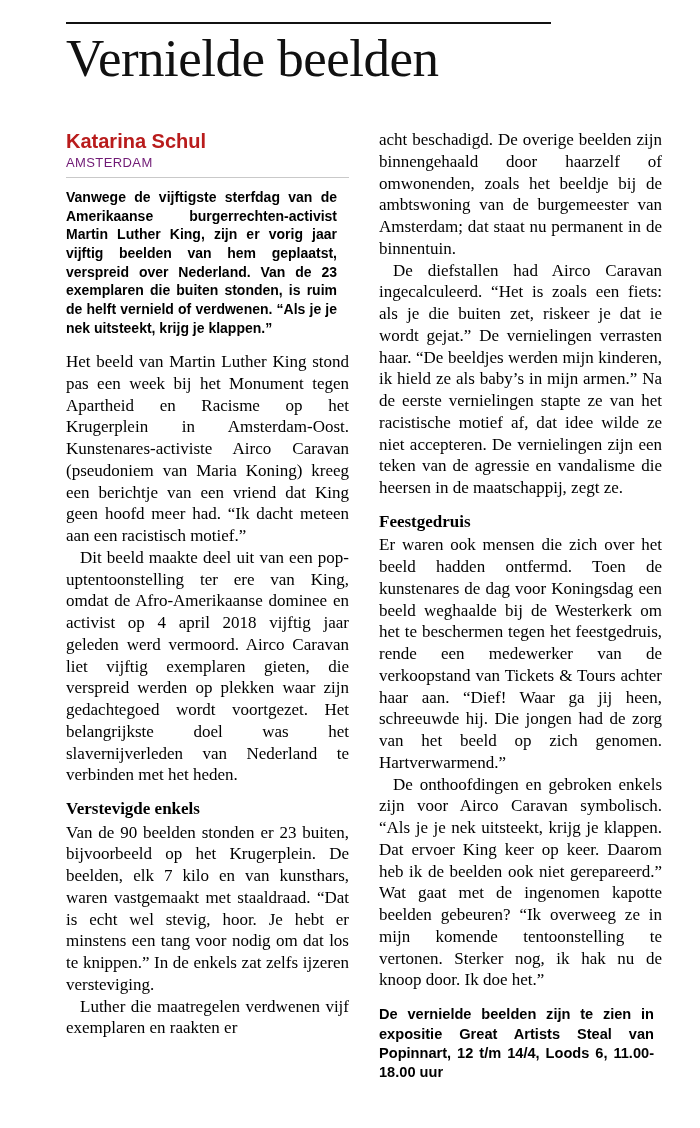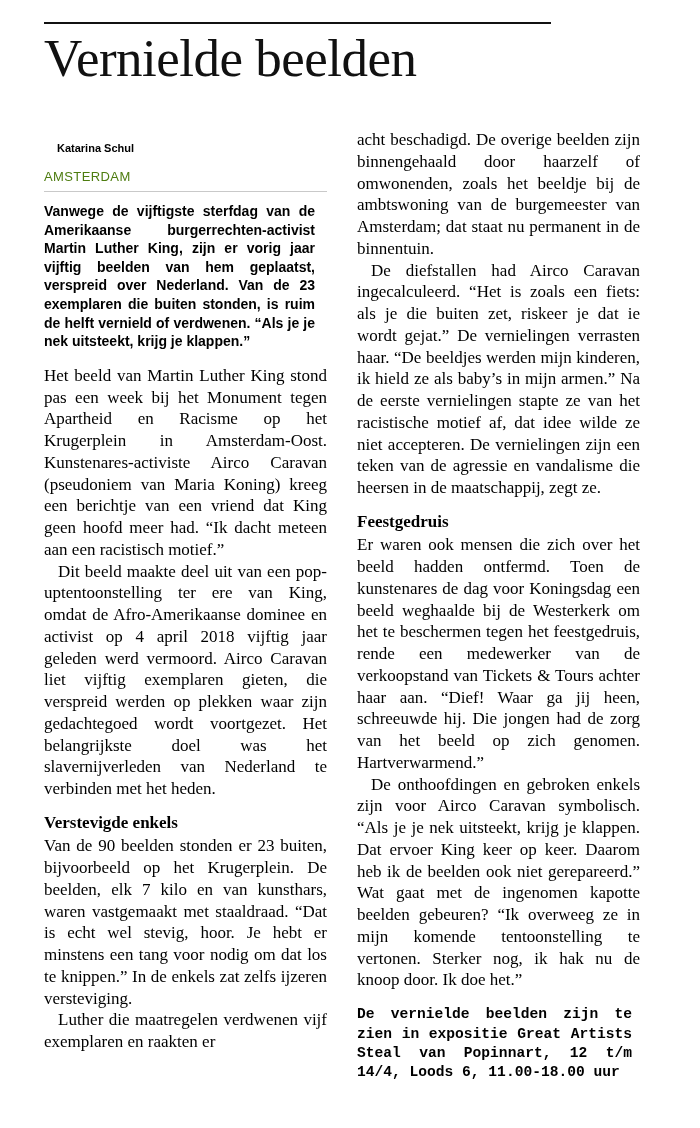--- a/index.html
+++ b/index.html
@@ -13,21 +13,21 @@
     font-family: "Liberation Serif", serif;
     color: #000000;
     position: relative;
     overflow: hidden;
   }
   .page {
     position: relative;
     width: 595px;
     height: 1128px;
     box-sizing: border-box;
-    padding: 22px 44px 0 44px;
+    padding: 22px 44px 0 66px;
   }
   .rule-top {
     border-top: 2px solid #111;
     width: 100%;
     margin-bottom: 6px;
   }
   .headline {
     font-family: "Liberation Serif", serif;
     font-weight: normal;
     font-size: 53px;
@@ -49,29 +49,29 @@
     gap: 30px;
     width: 100%;
   }
   .col {
     width: 283px;
     flex: 0 0 283px;
   }
   .byline-name {
     font-family: "Liberation Sans", sans-serif;
     font-weight: bold;
-    font-size: 11px;
-    color: #000000;
+    font-size: 20px;
+    color: #b91c1c;
     line-height: 1.25;
-    margin: 13px;
+    margin: 0;
   }
   .byline-city {
     font-family: "Liberation Sans", sans-serif;
     font-size: 13px;
-    color: #4d7c0f;
+    color: #701a75;
     letter-spacing: 0.4px;
     margin: 1px 0 0 0;
   }
   .byline-rule {
     border-bottom: 1px solid #c9c9c9;
     margin: 7px 0 10px 0;
   }
   .lead {
     font-family: "Liberation Sans", sans-serif;
     font-weight: bold;
@@ -94,21 +94,21 @@
     text-indent: 14px;
   }
   h2.subhead {
     font-family: Liberation Serif, serif;
     font-weight: bold;
     font-size: 17px;
     margin: 13px 0 2px 0;
     line-height: 1.2;
   }
   .tail {
-    font-family: Liberation Mono, monospace;
+    font-family: Liberation Sans, sans-serif;
     font-weight: bold;
     font-size: 14.6px;
     line-height: 1.33;
     margin: 14px 8px 0 0;
     text-align: justify;
     hyphens: auto;
     -webkit-hyphens: auto;
   }
 </style>
 </head>

